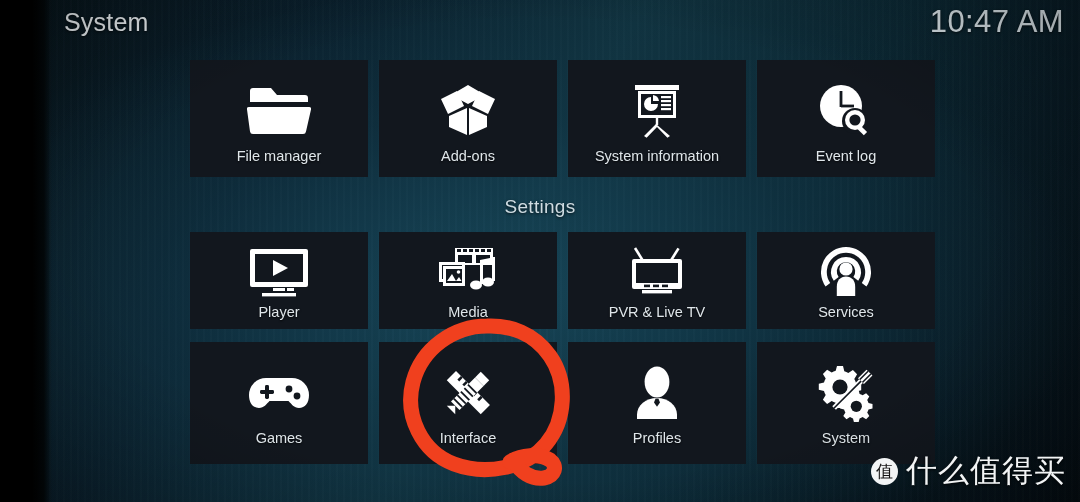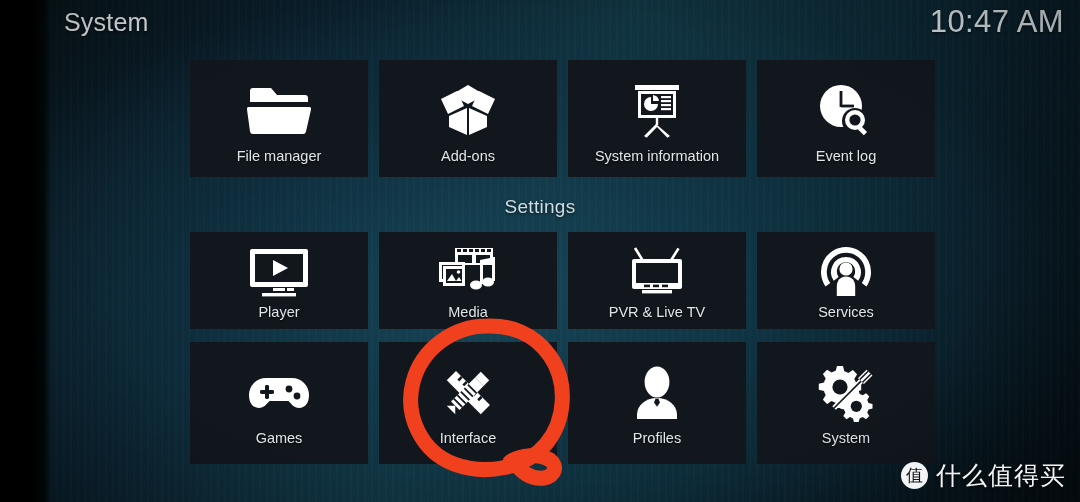--- a/index.html
+++ b/index.html
@@ -114,21 +114,21 @@
     display: flex; align-items: center; gap: 8px;
   }
   #watermark-badge {
     width: 27px; height: 27px; border-radius: 50%;
     background: #f2f4f5; color: #141414;
     display: flex; align-items: center; justify-content: center;
     font-size: 17px; line-height: 1;
     font-family: "DejaVu Sans", sans-serif;
   }
   #watermark-text {
-    font-size: 25px; color: #f2f4f5; letter-spacing: 1px;
+    font-size: 31px; color: #f2f4f5; letter-spacing: 1px;
     font-family: "DejaVu Sans", sans-serif;
     text-shadow: 0 1px 3px rgba(0,0,0,.8);
   }
 </style>
 </head>
 <body>
 
 <div id="screen">
   <div id="streaks"></div>
 

